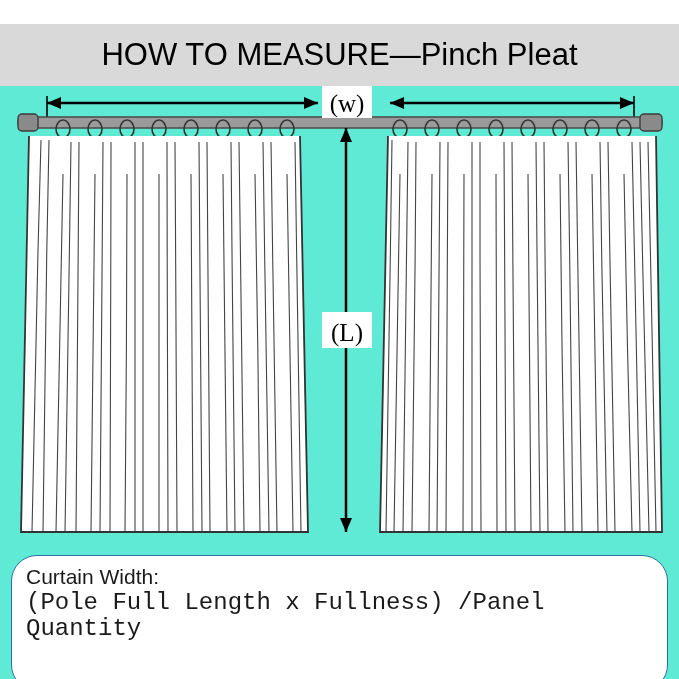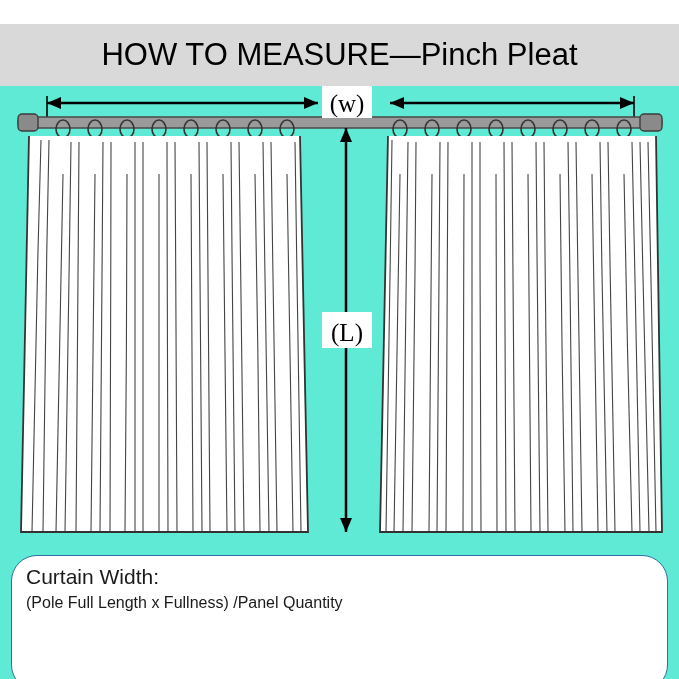--- a/index.html
+++ b/index.html
@@ -62,23 +62,24 @@
   }
   .note-inner {
     padding: 7px 14px 0 14px;
   }
   .note-head {
     font-size: 21px;
     color: #1a1a1a;
     line-height: 27px;
   }
   .note-sub {
-    font-size: 16px;
+    font-size: 24px;
     color: #1a1a1a;
     line-height: 26px;
+    font-family: Liberation Mono, monospace;
   }
   .note-warn {
     font-size: 18px;
     color: #c00000;
     line-height: 27px;
   }
 </style>
 </head>
 <body>
 

